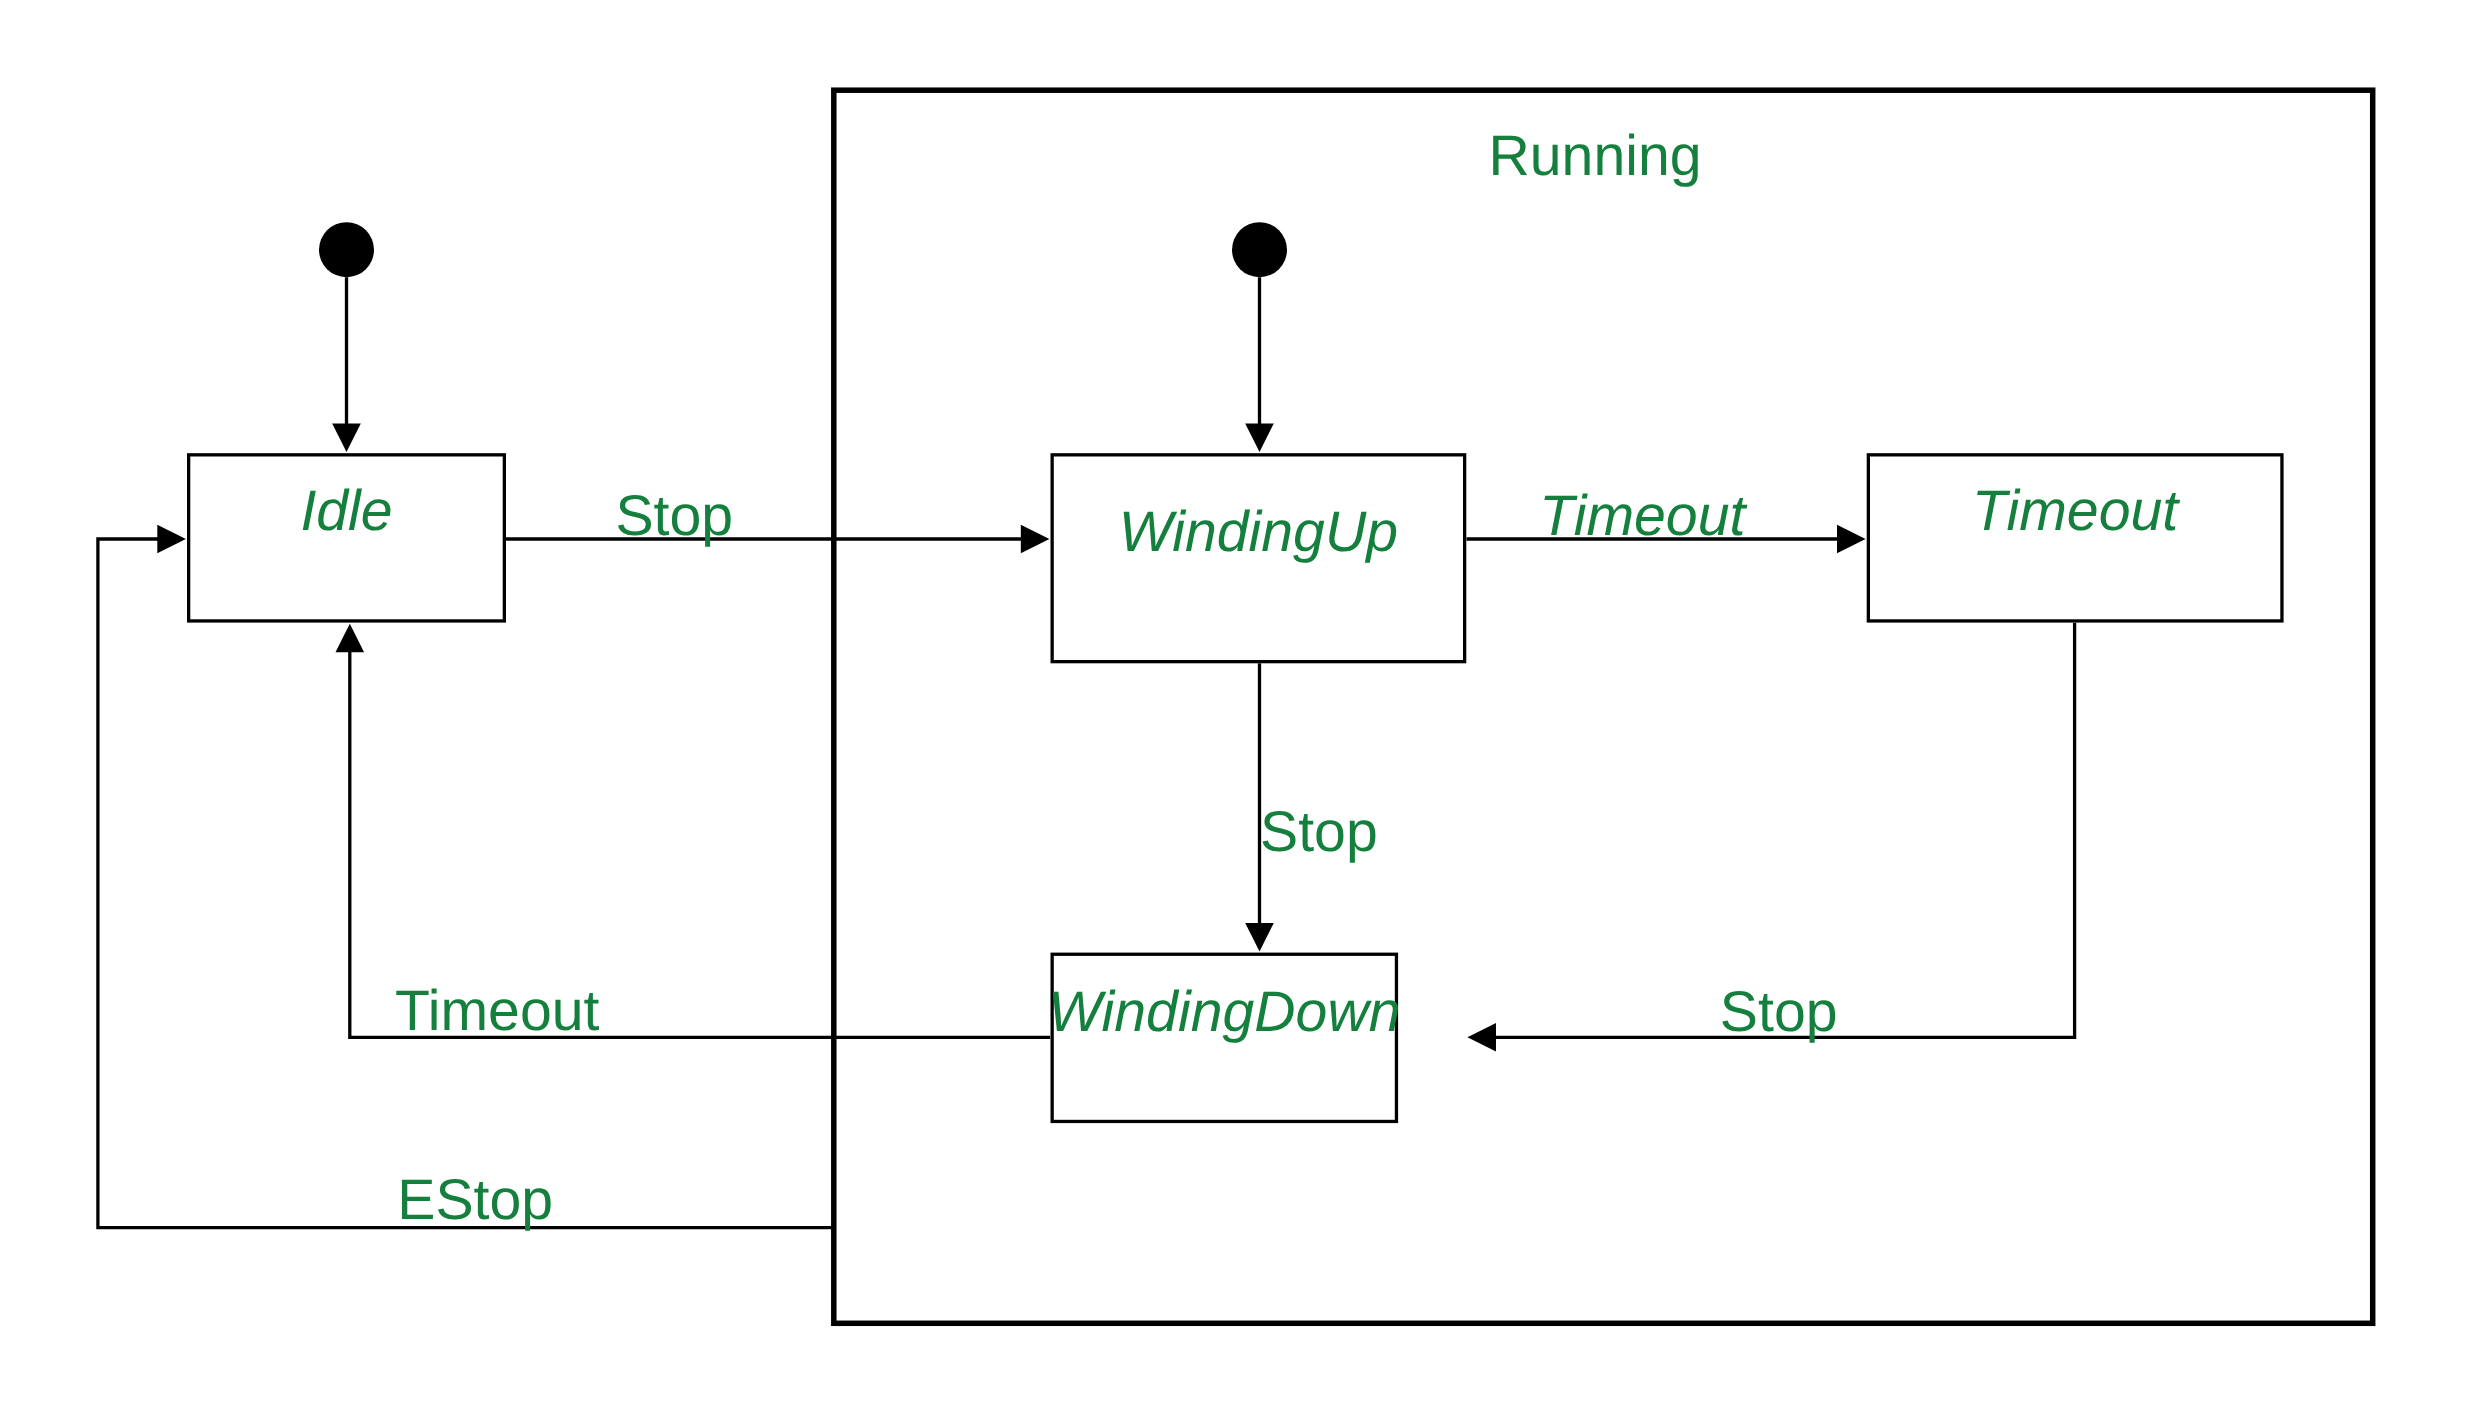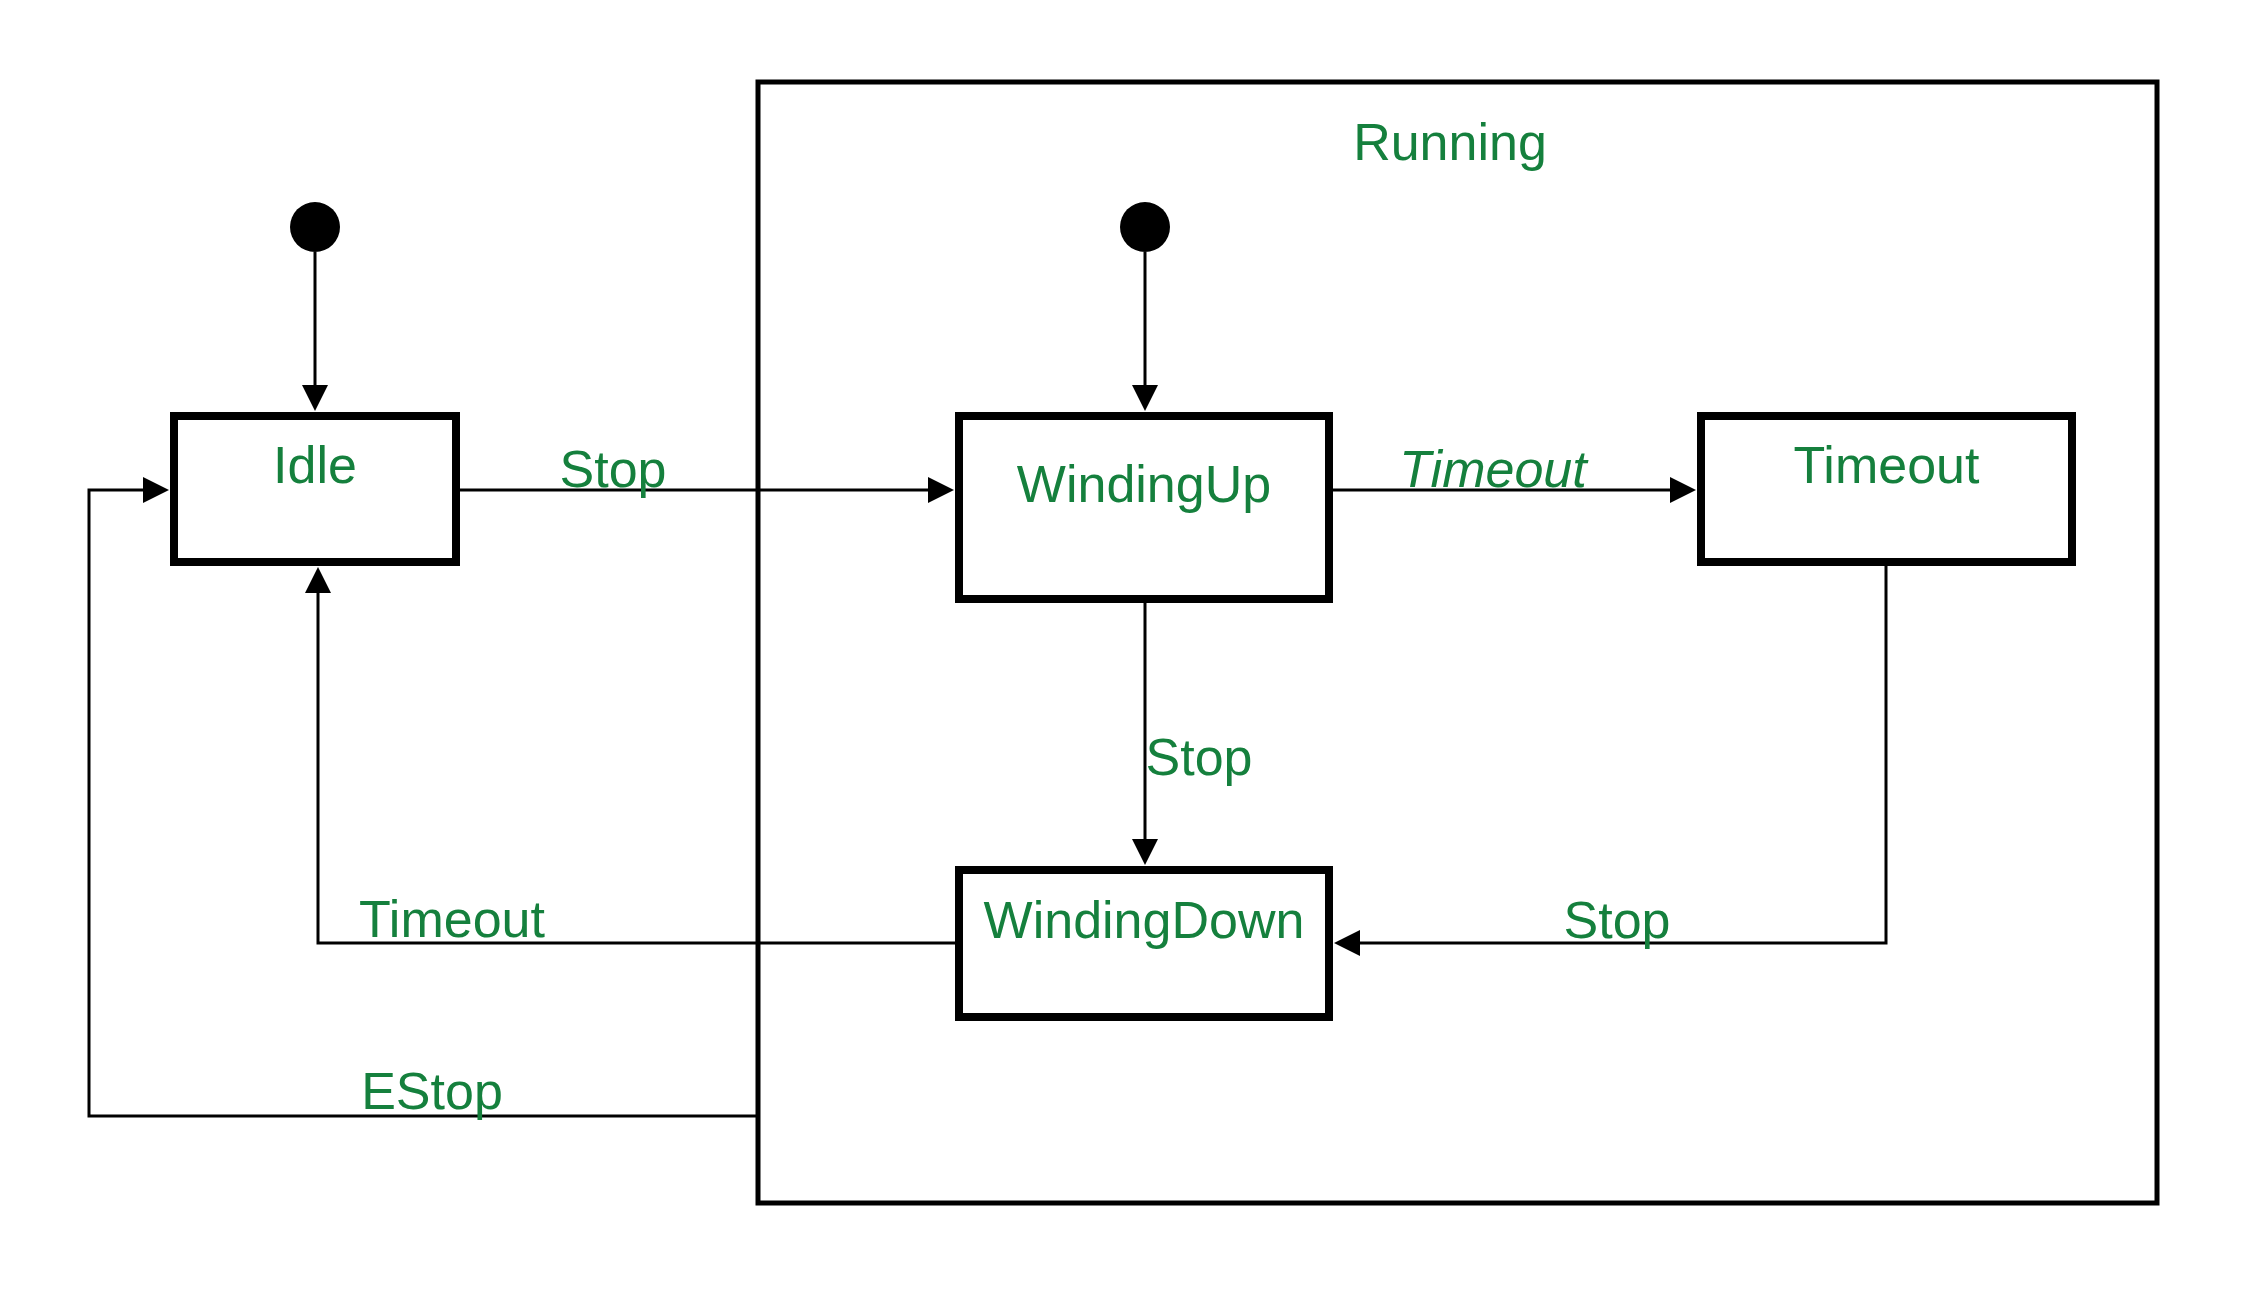--- a/index.html
+++ b/index.html
@@ -9,34 +9,35 @@
     height: 1294px;
     background: #ffffff;
     font-family: "Liberation Sans", sans-serif;
     color: #15803d;
     overflow: hidden;
   }
   svg.wires { position: absolute; left: 0; top: 0; }
   .state {
     position: absolute;
     box-sizing: border-box;
-    border: 8px solid #000000;
+    border: 3px solid #000000;
     background: #ffffff;
     display: flex;
     align-items: center;
     justify-content: center;
     padding-bottom: 48px;
     font-size: 52px;
     line-height: 1;
     white-space: nowrap;
+    font-style: italic;
   }
   #state-idle         { left: 170px;  top: 412px; width: 290px; height: 154px; }
   #state-windingup    { left: 955px;  top: 412px; width: 378px; height: 191px; }
   #state-atspeed      { left: 1697px; top: 412px; width: 379px; height: 154px; }
-  #state-windingdown  { left: 955px;  top: 866px; width: 378px; height: 155px; }
+  #state-windingdown  { left: 955px;  top: 866px; width: 316px; height: 155px; }
   .lbl {
     position: absolute;
     font-size: 52px;
     line-height: 1;
     transform: translate(-50%, -50%);
     white-space: nowrap;
   }
   #lbl-running  { left: 1450px; top: 142px;  }
   #lbl-start    { left: 613px;  top: 469px;  }
   #lbl-timeout  { left: 1493px; top: 469px; font-style: italic;  }

